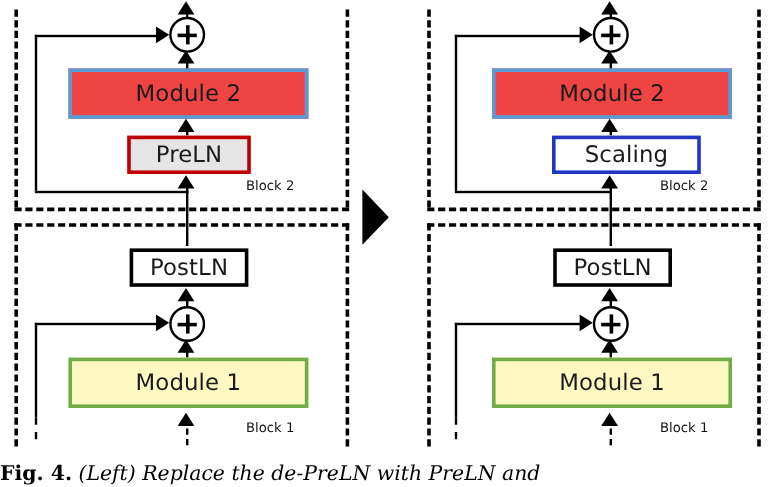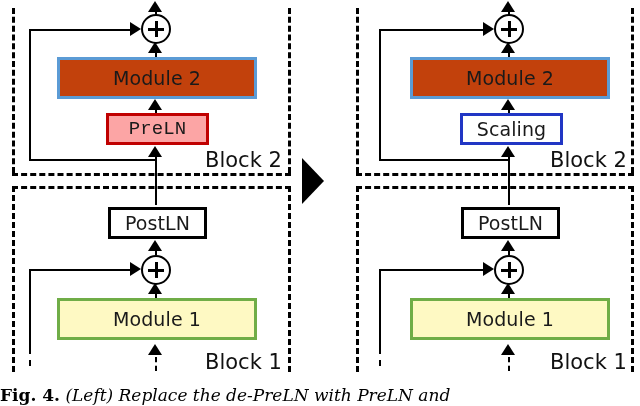--- a/index.html
+++ b/index.html
@@ -1,31 +1,31 @@
 <!DOCTYPE html>
 <html><head>
 <meta charset="utf-8">
 <style>
   html,body{margin:0;padding:0;background:#ffffff;}
   body{width:640px;height:406px;overflow:hidden;font-family:"DejaVu Sans","Liberation Sans",sans-serif;}
   #stage{position:relative;width:640px;height:406px;background:#fff;}
   .panel{position:absolute;top:0;width:320px;height:372px;}
   .panel-left{left:0;}
   .panel-right{left:320px;}
-  .blk-label{position:absolute;font-size:21px;color:#111;white-space:nowrap;}
+  .blk-label{position:absolute;font-size:11px;color:#111;white-space:nowrap;}
 
   
   .rail{position:absolute;width:0;border-left:3px dashed #000;}
 
   
   .nodebox{position:absolute;box-sizing:border-box;display:flex;align-items:center;justify-content:center;
            font-size:19px;color:#1a1a1a;background:#fff;white-space:nowrap;letter-spacing:.1px;}
-  .nb-module2{border:3px solid #5B9BD5;background:#c2410c;}
+  .nb-module2{border:3px solid #5B9BD5;background:#ef4444;}
   .nb-module1{border:3px solid #70AD47;background:#fef9c3;}
-  .nb-preln{border:3px solid #C00000;background:#fca5a5;font-family:Liberation Mono, monospace;}
+  .nb-preln{border:3px solid #C00000;background:#e5e5e5;}
   .nb-scaling{border:3px solid #2136C4;background:#fff;}
   .nb-postln{border:3px solid #000000;background:#fff;}
 
   
   .plus{position:absolute;box-sizing:border-box;width:30px;height:30px;border:2.5px solid #000;border-radius:50%;
         background:#fff;}
   .plus:before,.plus:after{content:"";position:absolute;background:#000;}
   .plus:before{left:50%;top:5px;bottom:5px;width:3px;margin-left:-1.5px;}
   .plus:after{top:50%;left:5px;right:5px;height:3px;margin-top:-1.5px;}
 
@@ -145,21 +145,21 @@
     <div class="vline" style="left:188px;top:48px;height:10px;"></div>
     <div class="arrow-up" style="left:181px;top:42px;"></div>
 
     <div class="nodebox nb-module2" style="left:90px;top:57px;width:200px;height:42px;">
       <span>Module 2</span>
     </div>
 
     <div class="vline" style="left:188px;top:105px;height:8px;"></div>
     <div class="arrow-up" style="left:181px;top:99px;"></div>
 
-    <div class="nodebox nb-scaling" style="left:140px;top:113px;width:103px;height:32px;">
+    <div class="nodebox nb-scaling" style="left:140px;top:113px;width:124px;height:32px;">
       <span>Scaling</span>
     </div>
 
     <div class="vline" style="left:188px;top:152px;height:53px;"></div>
     <div class="arrow-up" style="left:181px;top:146px;"></div>
 
     <div class="blk-label" style="left:230px;top:148px;">Block 2</div>
 
     <div class="nodebox nb-postln" style="left:141px;top:207px;width:99px;height:32px;">
       <span>PostLN</span>

